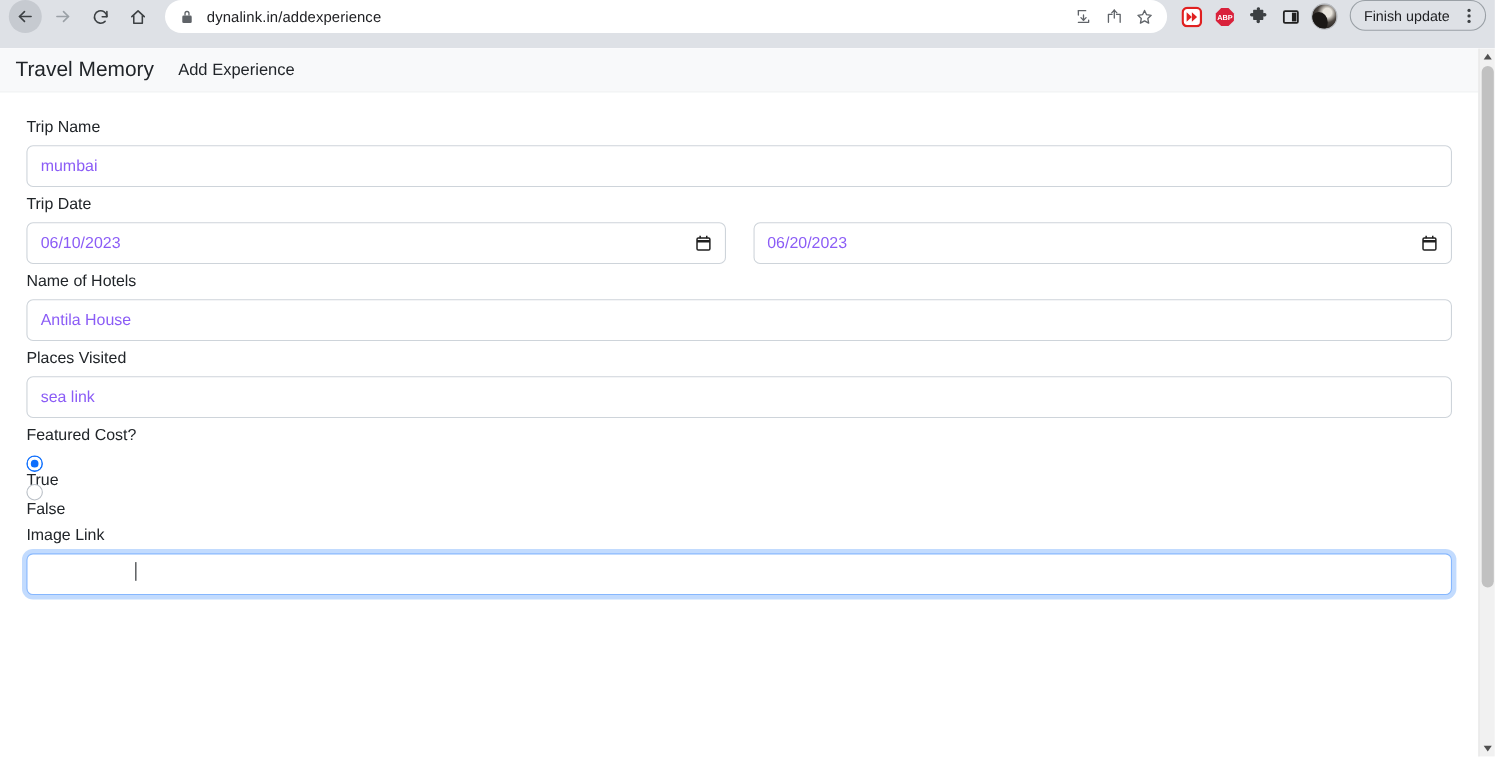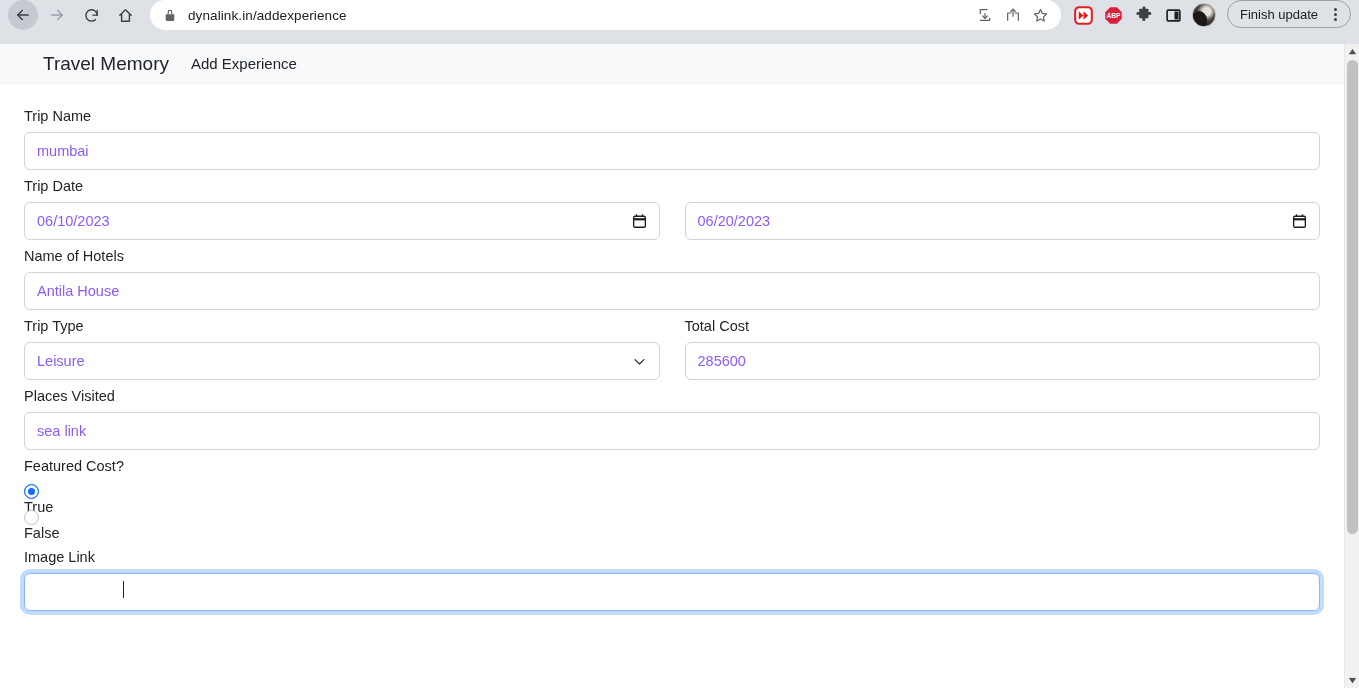--- a/index.html
+++ b/index.html
@@ -104,21 +104,20 @@
     height: 40px;
     background: #f8f9fa;
     display: flex; align-items: center;
     padding: 0 14px;
     border-bottom: 1px solid #f1f2f3;
   }
   #brand {
     font-size: 19px; color: #212529;
     margin-right: 22px;
     white-space: nowrap;
-    margin-left: 29px;
   }
   .nav-link {
     font-size: 15px; color: #212529;
     white-space: nowrap;
   }
 
   
   #form-area { padding: 24px 24px 0 24px; }
   .row2 { display: flex; gap: 25px; }
   .col { flex: 1 1 0; min-width: 0; }
@@ -360,39 +359,20 @@
         </div>
       </div>
 
       <div class="field">
         <span class="f-label">Name of Hotels</span>
         <div class="f-control">
           <span class="val">Antila House</span>
         </div>
       </div>
 
-      <div class="row2">
-        <div class="col field">
-          <span class="f-label">Trip Type</span>
-          <div class="f-control with-icon">
-            <span class="val">Leisure</span>
-            <span class="chev">
-              <svg width="15" height="15" viewBox="0 0 24 24" fill="none" stroke="#343a40" stroke-width="2.2" stroke-linecap="round" stroke-linejoin="round">
-                <polyline points="5 9 12 16 19 9"></polyline>
-              </svg>
-            </span>
-          </div>
-        </div>
-        <div class="col field">
-          <span class="f-label">Total Cost</span>
-          <div class="f-control">
-            <span class="val">285600</span>
-          </div>
-        </div>
-      </div>
 
       <div class="field">
         <span class="f-label">Places Visited</span>
         <div class="f-control">
           <span class="val">sea link</span>
         </div>
       </div>
 
       <div class="field" style="margin-bottom:6px;">
         <span class="f-label" style="margin-bottom:10px;">Featured Cost?</span>

